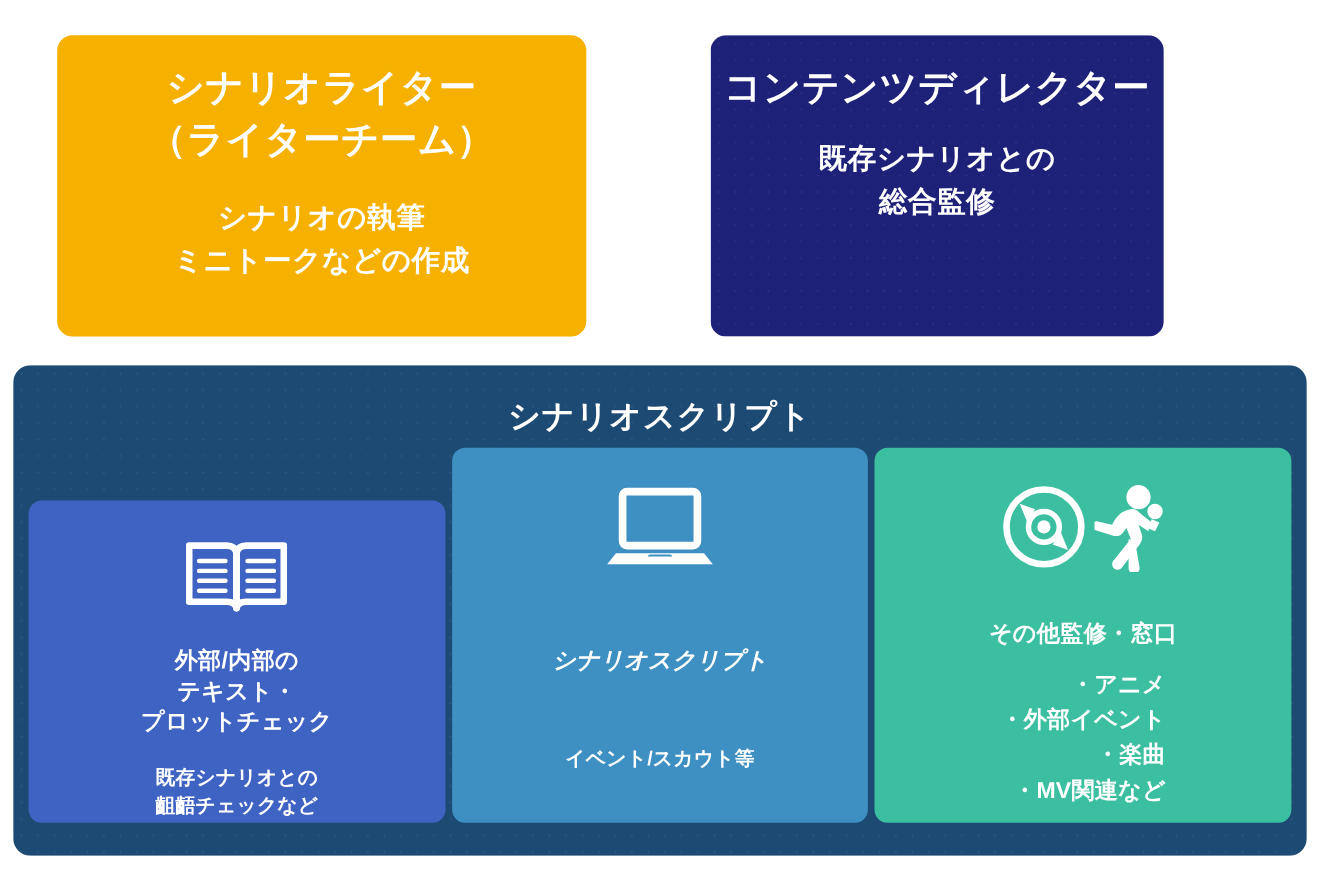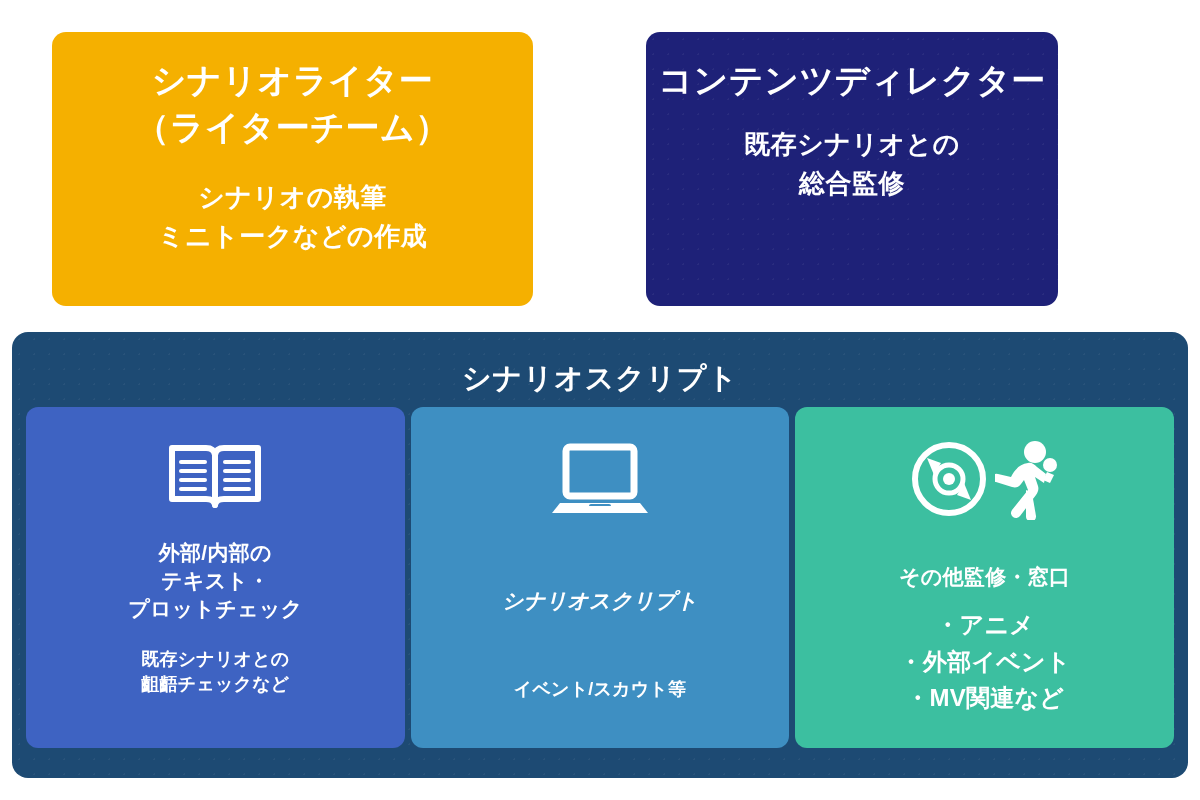--- a/index.html
+++ b/index.html
@@ -108,21 +108,21 @@
     border-radius: 12px;
     box-sizing: border-box;
     display: flex;
     flex-direction: column;
     align-items: center;
     color: #ffffff;
     text-align: center;
     padding: 16px 8px 0 8px;
     position: relative;
   }
-  .sc-1 { background: #3e63c2; }
+  .sc-1 { background: #3e63c2; margin-top: 48px; }
   .sc-2 { background: #3e8fc2; }
   .sc-3 { background: #3dacc4; }
   .sc-4 { background: #3cbfa0; }
 
   .sc-icon {
     height: 112px;
     display: flex;
     align-items: center;
     justify-content: center;
     gap: 6px;
@@ -141,24 +141,24 @@
     letter-spacing: 0.2px;
   }
   .sc-1 .sc-sub { margin-top: 24px; }
   .sc-2 .sc-title { margin-top: 52px; font-style: italic; }
   .sc-2 .sc-sub { margin-top: 62px; }
   .sc-3 .sc-title { margin-top: 54px; }
   .sc-4 .sc-title { margin-top: 28px; }
 
   .sc-bullets {
     margin-top: 16px;
-    font-size: 24px;
+    font-size: 21px;
     font-weight: bold;
     line-height: 1.52;
-    text-align: center;
+    text-align: right;
     letter-spacing: 0.2px;
   }
   .sc-bullets div { white-space: nowrap; }
 
   .icon-svg { display: block; }
 </style>
 </head>
 <body>
 
 <div class="canvas">
@@ -251,19 +251,20 @@
             <circle cx="55" cy="27" r="7" fill="#ffffff"></circle>
             <path d="M52 34 l7 3 l-4 8 l-7 -3 Z" fill="#ffffff"></path>
           </svg>
         </div>
         <div class="sc-title">
           <div>その他監修・窓口</div>
         </div>
         <div class="sc-bullets">
           <div>・アニメ</div>
           <div>・外部イベント</div>
+          <div>・楽曲</div>
           <div>・MV関連など</div>
         </div>
       </div>
 
     </div>
   </div>
 </div>
 
 </body></html>

